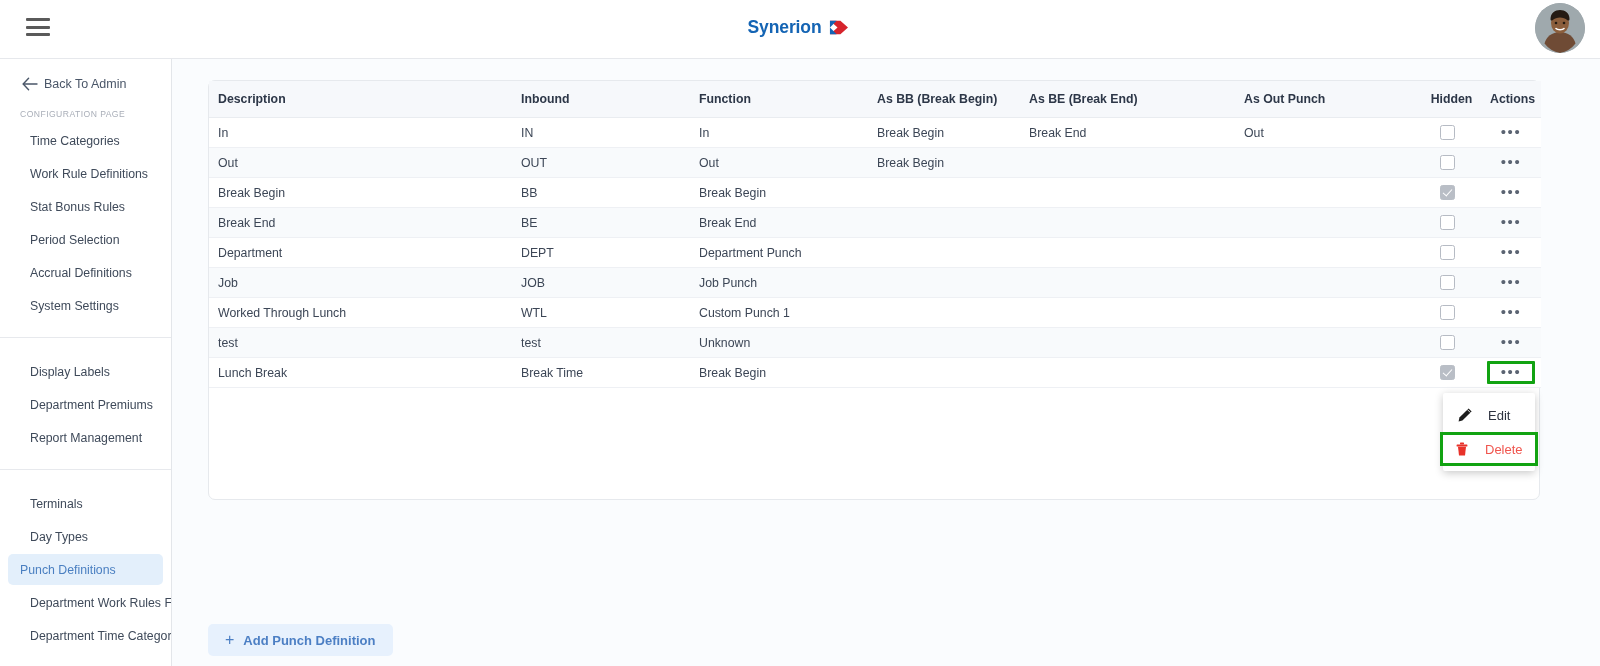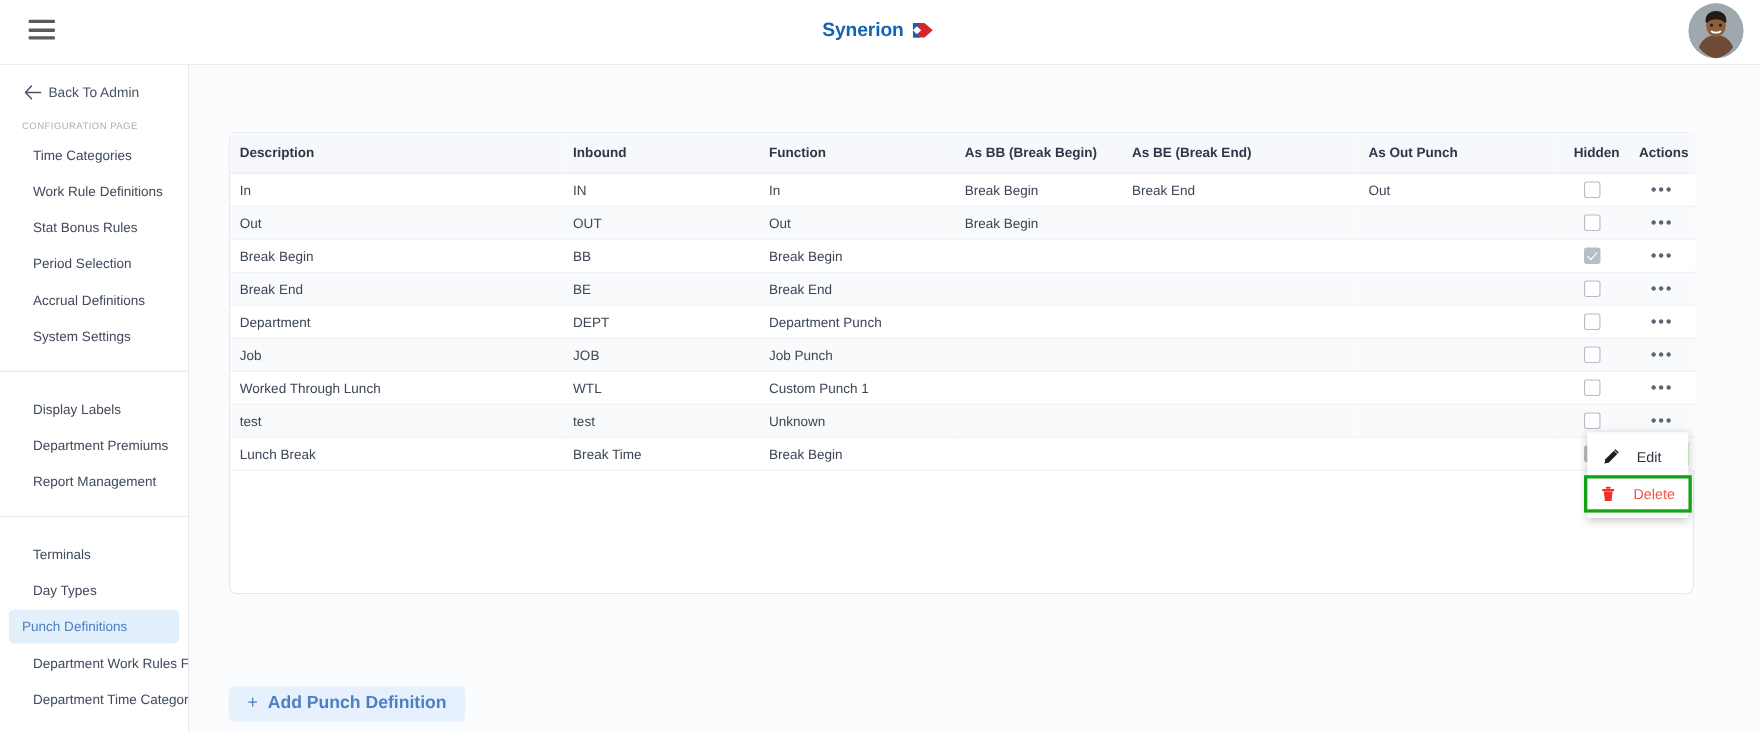--- a/index.html
+++ b/index.html
@@ -65,21 +65,21 @@
   .nav-item.active { background: #e3effb; color: #4a7fc1; padding-left: 12px; }
 
   
   .main {
     position: absolute; top: 59px; left: 172px;
     width: 1428px; height: 607px; background: #fafcfe;
   }
   .card {
     position: absolute; left: 36px; top: 21px;
     width: 1332px; height: 420px;
-    background: #ffffff; border: 1px solid #e6e9ed; border-radius: 7px; margin-top: 40px;
+    background: #ffffff; border: 1px solid #e6e9ed; border-radius: 7px;
   }
   table.grid { width: 100%; border-collapse: collapse; table-layout: fixed; }
   table.grid th {
     background: #f6f8fb; text-align: left;
     font-size: 12.3px; font-weight: 700; color: #2d3748;
     padding: 11px 0 11px 9px; height: 31px;
     border-bottom: 1px solid #e9ecf0;
   }
   table.grid td {
     font-size: 12.3px; color: #3c4656;
@@ -123,21 +123,21 @@
   }
 
   
   .add-btn {
     position: absolute; left: 36px; top: 565px;
     height: 32px; background: #e7f1fd; border-radius: 5px;
     display: inline-flex; align-items: center; gap: 9px;
     padding: 0 17px; cursor: pointer;
   }
   .add-plus { font-size: 16px; color: #4c7fc4; line-height: 1; font-weight: 400; }
-  .add-label { font-size: 16px; font-weight: 700; color: #4c7fc4; }
+  .add-label { font-size: 13px; font-weight: 700; color: #4c7fc4; }
 
   
   .ctx-menu {
     position: absolute; left: 1251px; top: 334px;
     width: 92px; background: #ffffff;
     box-shadow: 0 2px 9px rgba(0,0,0,.22);
     border-radius: 2px; padding: 5px 0; z-index: 40; margin-left: 20px;
   }
   .ctx-item {
     height: 34px; display: flex; align-items: center; gap: 15px;

